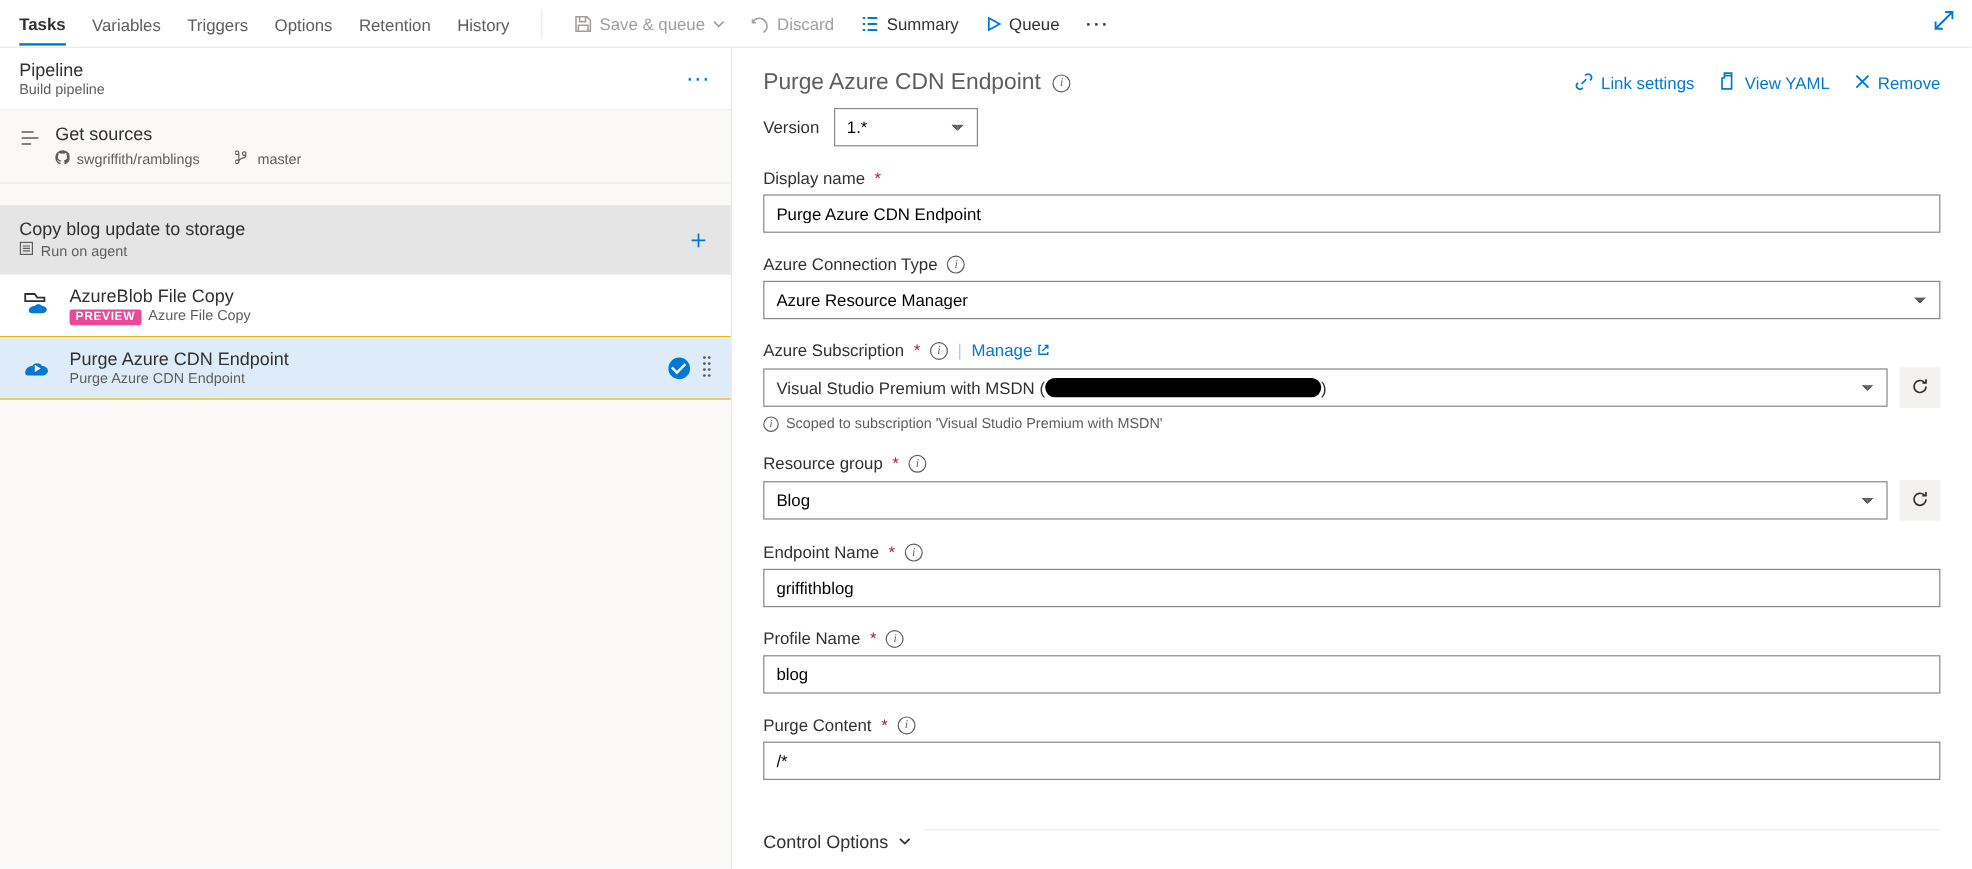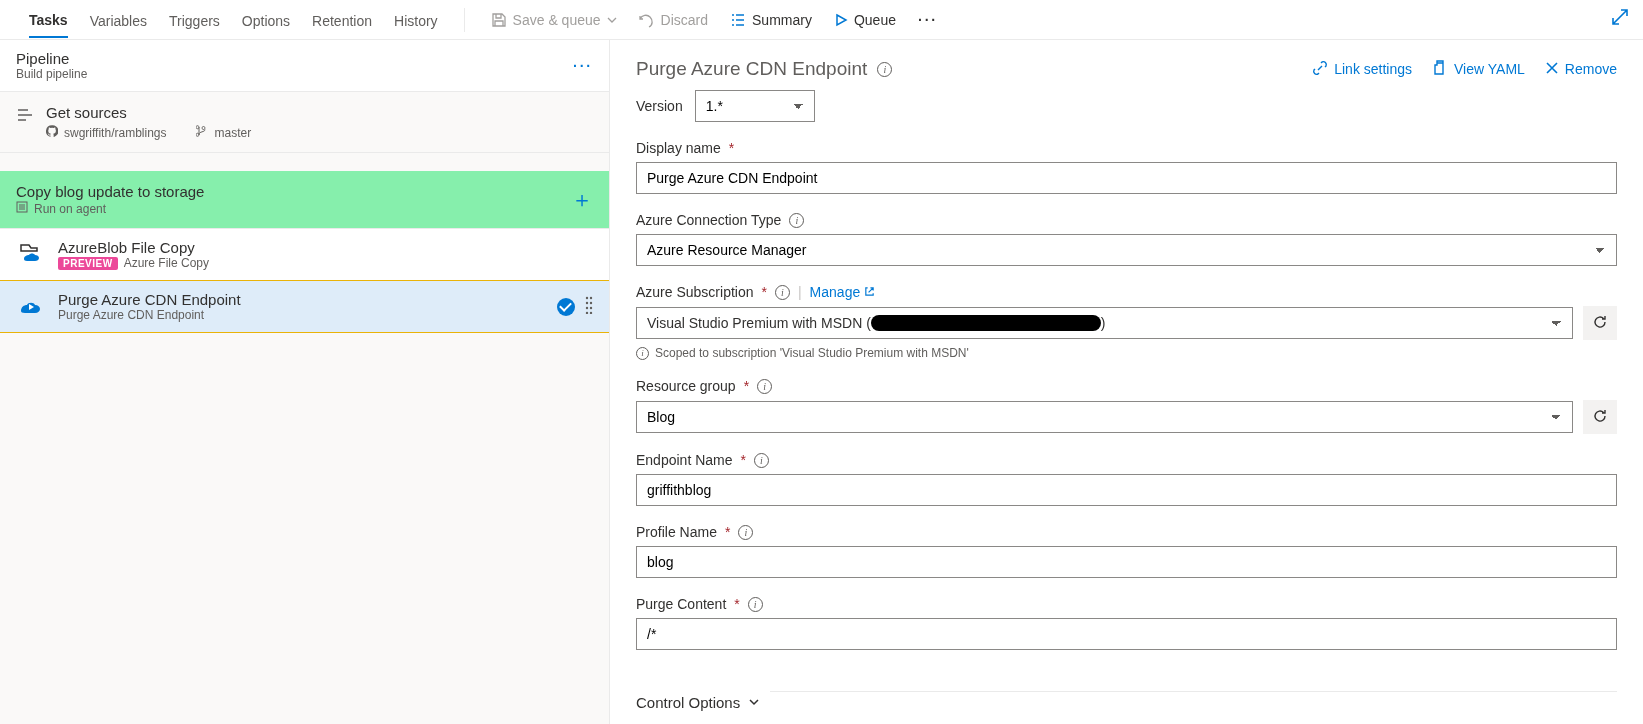--- a/index.html
+++ b/index.html
@@ -1,20 +1,20 @@
 <!DOCTYPE html>
 <html><head>
 <meta charset="utf-8">
 <style>
   * { box-sizing: border-box; }
   html, body { margin: 0; padding: 0; font-family: "Segoe UI", Arial, sans-serif; font-size: 14px; color: #323130; background: #fff; height: 100%; }
   .root { display: flex; flex-direction: column; height: 724px; width: 1643px; overflow: hidden; }
 
   
-  .top-bar { display: flex; align-items: center; height: 40px; border-bottom: 1px solid #eaeaea; padding: 0 29px; gap: 22px; position: relative; }
+  .top-bar { display: flex; align-items: center; height: 40px; border-bottom: 1px solid #eaeaea; padding: 0 16px; gap: 22px; position: relative; }
   .tab { color: #605e5c; cursor: pointer; padding: 10px 0 8px; }
   .tab.active { color: #323130; font-weight: 600; border-bottom: 2px solid #0078d4; }
   .top-sep { width: 1px; height: 24px; background: #eaeaea; margin: 0 4px; }
   .top-action { display: inline-flex; align-items: center; gap: 6px; color: #a19f9d; cursor: default; text-align: right; }
   .top-action.enabled { color: #323130; cursor: pointer; }
   .top-action .ic { display: inline-flex; }
   .ic svg { display: block; }
   .expand-corner { position: absolute; right: 14px; top: 8px; color: #0078d4; cursor: pointer; }
 
   
@@ -29,21 +29,21 @@
   .dots-h { color: #0078d4; letter-spacing: 2px; font-weight: bold; cursor: pointer; }
 
   
   .src-row { background: #faf9f8; padding: 12px 16px; display: flex; align-items: flex-start; gap: 12px; border-bottom: 1px solid #eaeaea; }
   .src-ic { color: #605e5c; margin-top: 2px; }
   .src-t { font-size: 15px; color: #323130; }
   .src-meta { display: flex; gap: 30px; font-size: 12px; color: #605e5c; margin-top: 4px; align-items: center; }
   .src-meta .m { display: inline-flex; align-items: center; gap: 6px; }
 
   
-  .job-hdr { background: #86efac; padding: 12px 16px; display: flex; align-items: center; justify-content: space-between; border-bottom: 1px solid #eaeaea; margin-top: 18px; }
+  .job-hdr { background: #e5e5e5; padding: 12px 16px; display: flex; align-items: center; justify-content: space-between; border-bottom: 1px solid #eaeaea; margin-top: 18px; }
   .job-hdr .t { font-size: 15px; }
   .job-hdr .s { font-size: 12px; color: #605e5c; display: inline-flex; align-items: center; gap: 6px; }
   .plus { color: #0078d4; font-size: 22px; cursor: pointer; }
 
   
   .task-row { background: #fff; padding: 10px 16px; display: flex; align-items: center; gap: 14px; border-bottom: 1px solid #eab308; cursor: pointer; }
   .task-row.selected { background: #deecf9; }
   .task-ic { width: 28px; height: 28px; display: flex; align-items: center; justify-content: center; }
   .task-body .t { font-size: 15px; }
   .task-body .s { font-size: 12px; color: #605e5c; }

